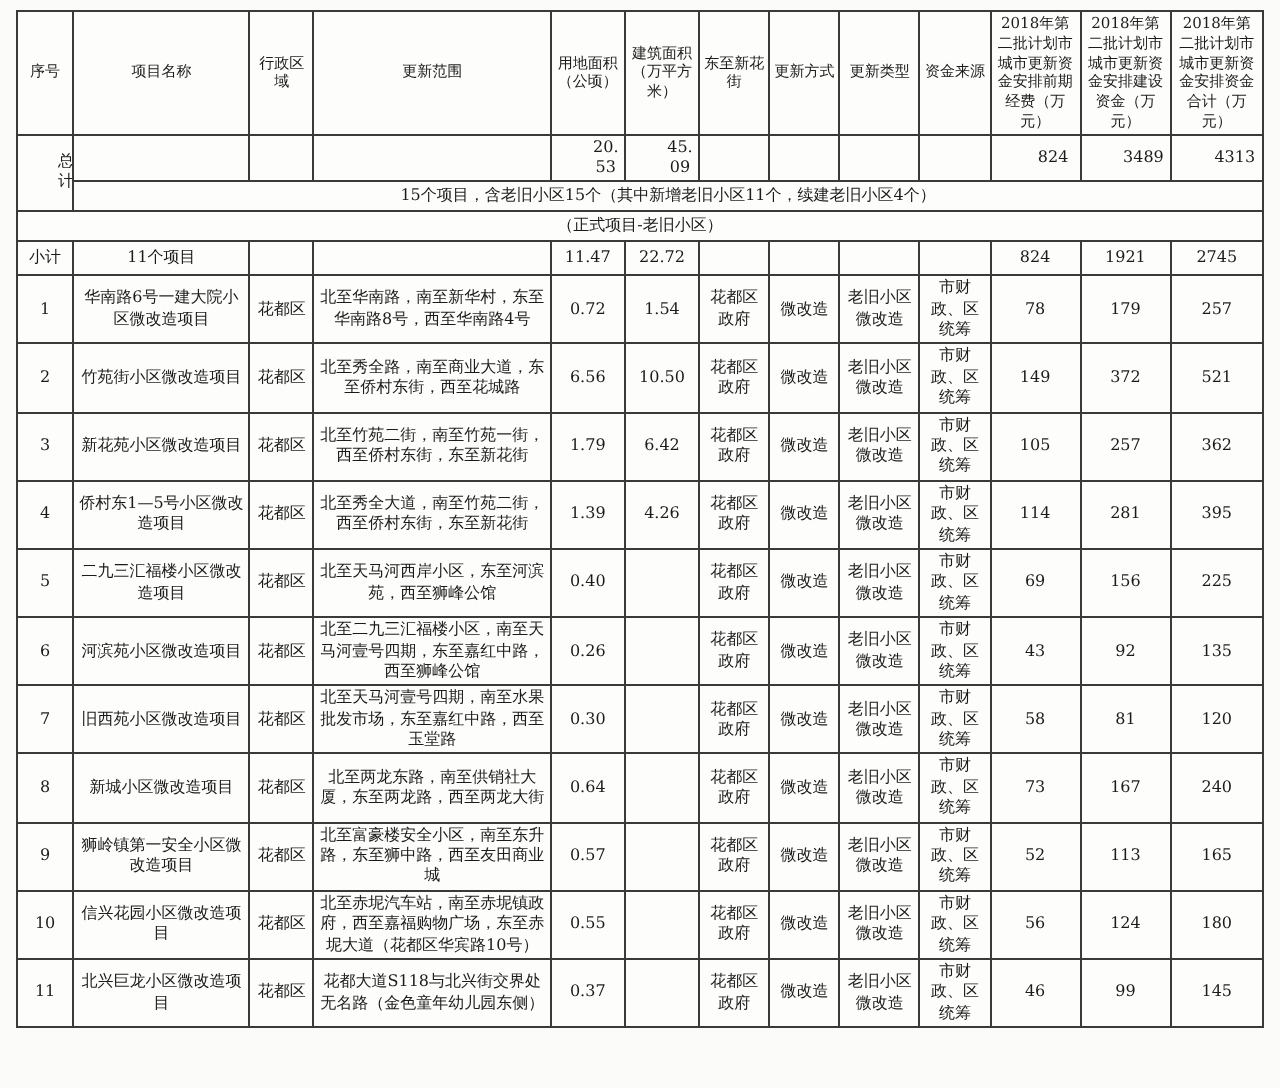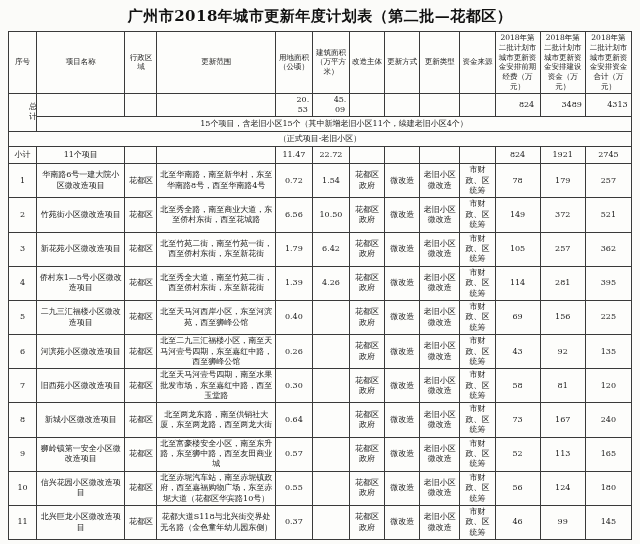--- a/index.html
+++ b/index.html
@@ -49,21 +49,20 @@
   tr.note-row td { height:12px; }
   tr.section-row td { height:12px; }
   tr.subtotal-row td { height:14px;margin-top:43px; }
   tr.data-row td { height:31px; }
 </style>
 </head>
 <body>
 
 <div class="page">
 
-  <div class="doc-title">广州市2018年城市更新年度计划表（第二批—花都区）</div>
 
   <table class="plan">
     <colgroup>
       <col style="width:28px">
         <col style="width:88px">
         <col style="width:32px">
         <col style="width:118px">
       <col style="width:37px">
         <col style="width:37px">
         <col style="width:35px">
@@ -75,21 +74,21 @@
         <col style="width:46px">
     </colgroup>
     <thead>
       <tr>
         <th>序号</th>
         <th>项目名称</th>
         <th>行政区域</th>
         <th>更新范围</th>
         <th>用地面积（公顷）</th>
         <th>建筑面积（万平方米）</th>
-        <th>改造主体</th>
+        <th>东至新花街</th>
         <th>更新方式</th>
         <th>更新类型</th>
         <th>资金来源</th>
         <th>2018年第二批计划市城市更新资金安排前期经费（万元）</th>
         <th>2018年第二批计划市城市更新资金安排建设资金（万元）</th>
         <th>2018年第二批计划市城市更新资金安排资金合计（万元）</th>
       </tr>
     </thead>
     <tbody>
       <tr class="total-row">

